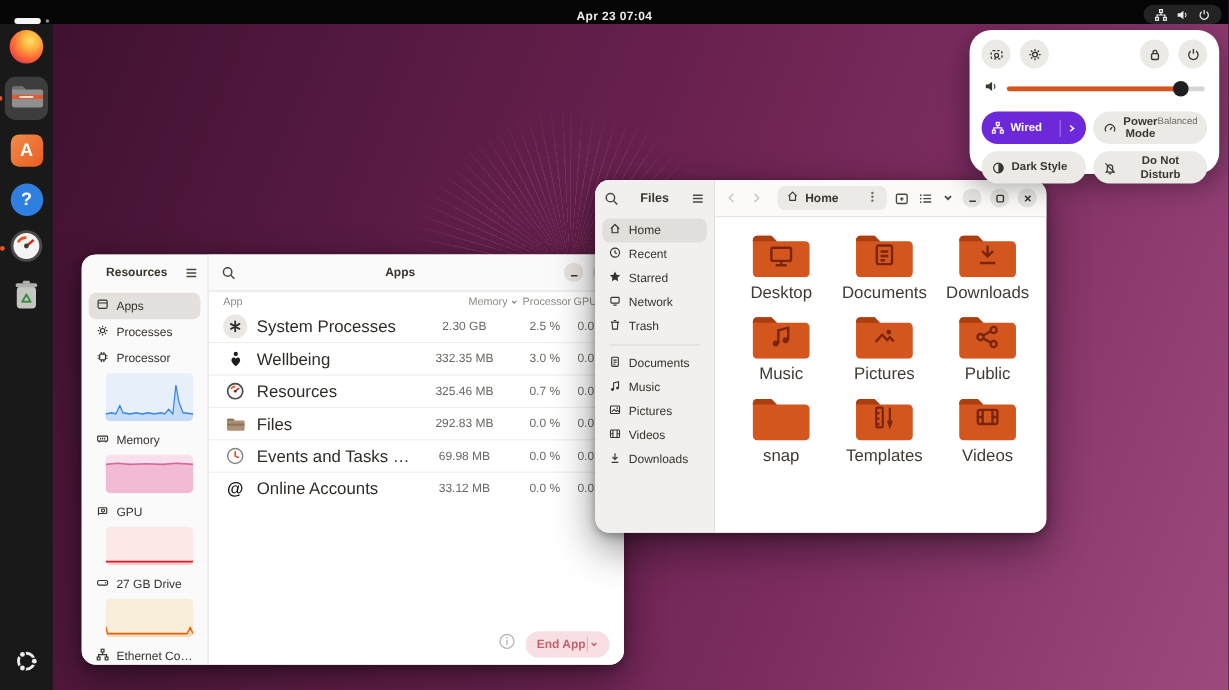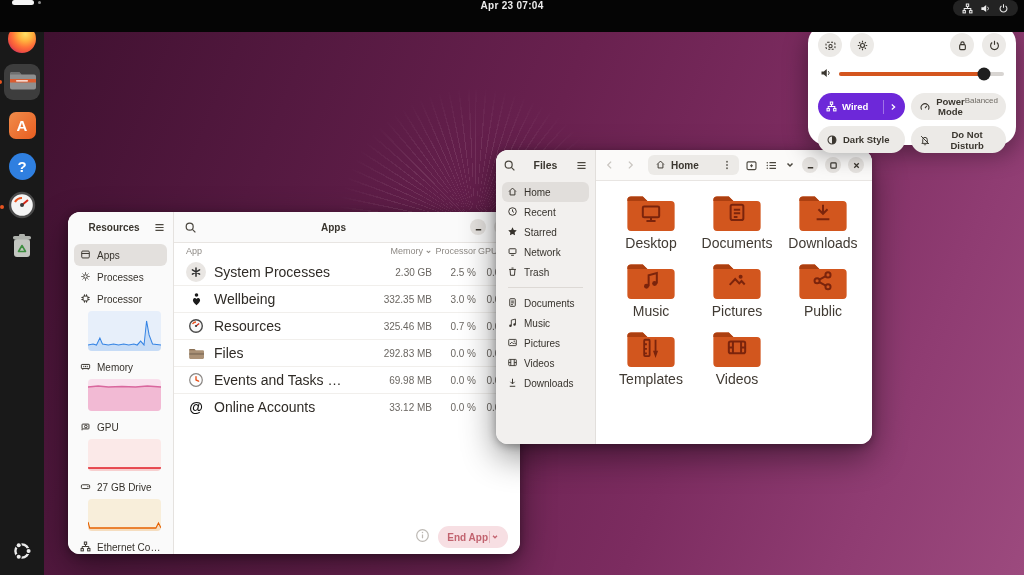--- a/index.html
+++ b/index.html
@@ -6,22 +6,22 @@
   body{width:1024px;height:575px;overflow:hidden;position:relative;
        font-family:"Liberation Sans","DejaVu Sans",sans-serif;background:#000;
        -webkit-font-smoothing:antialiased;}
   .wallpaper{position:absolute;inset:0;
     background:linear-gradient(112deg,#3c0f2d 0%,#541940 26%,#69214f 48%,#7c2c60 68%,#8f3c72 85%,#9c4a7e 100%);}
   .sunburst{position:absolute;left:330px;top:80px;width:290px;height:290px;border-radius:50%;
     background:repeating-conic-gradient(rgba(255,230,240,.12) 0deg .7deg,transparent .7deg 4.2deg);
     -webkit-mask-image:radial-gradient(circle,rgba(0,0,0,.8) 0 38%,transparent 68%);
     mask-image:radial-gradient(circle,rgba(0,0,0,.8) 0 38%,transparent 68%);}
   
-  .topbar{position:absolute;left:0;top:0;right:0;height:32px;background:#050505;z-index:10;
-    display:flex;align-items:flex-start;color:#ececec;}
+  .topbar{position:absolute;left:0;top:0;right:0;height:20px;background:#050505;z-index:10;
+    display:flex;align-items:flex-end;color:#ececec;}
   .ws{display:flex;align-items:center;gap:4px;margin-left:12px;}
   .ws-pill{width:22px;height:5px;border-radius:3px;background:#f5f5f5;display:block;}
   .ws-dot{width:3px;height:3px;border-radius:50%;background:#8e8e8e;display:block;}
   .clock{position:absolute;left:50%;transform:translateX(-50%);font-size:10px;font-weight:700;letter-spacing:.3px;}
   .tray{margin-left:auto;margin-right:6px;display:flex;align-items:center;gap:7px;
     background:#232323;border-radius:8px;padding:2px 9px;height:12px;}
   .tray svg{display:block;}
   
   .dock{position:absolute;left:0;top:16px;bottom:0;width:44px;background:#191919;z-index:9;
     display:flex;flex-direction:column;align-items:center;padding:7px 0 6px;gap:9px;box-sizing:border-box;}
@@ -59,21 +59,21 @@
     padding:0 10px;flex:none;}
   .res-view-title{flex:1;text-align:center;font-size:10px;font-weight:700;color:#3a362f;}
   .res-cols{display:grid;grid-template-columns:1fr 90px 44px 36px;padding:3px 8px 3px 12px;
     font-size:9px;color:#8d8984;align-items:center;}
   .res-cols .num{text-align:right;display:flex;justify-content:flex-end;align-items:center;gap:2px;}
   .res-cols .gpu-h{justify-content:flex-start;padding-left:2px;}
   .res-row{display:grid;grid-template-columns:1fr 90px 44px 36px;padding:0 8px 0 12px;height:26px;
     align-items:center;border-top:1px solid #f1efec;}
   .res-row .app-cell{display:flex;align-items:center;gap:8px;min-width:0;}
   .res-row .app-name{font-size:14px;color:#2f2b26;white-space:nowrap;overflow:hidden;text-overflow:ellipsis;}
-  .res-row .val{font-size:10px;color:#6b6762;text-align:right;white-space:nowrap;}
+  .res-row .val{font-size:10px;color:#6b6762;text-align:center;white-space:nowrap;}
   .row-icon{width:20px;height:20px;flex:none;display:flex;align-items:center;justify-content:center;}
   .sysproc-bg{width:20px;height:20px;border-radius:50%;background:#e9e6e3;display:flex;align-items:center;justify-content:center;}
   .res-footer{margin-top:auto;height:34px;display:flex;align-items:center;justify-content:flex-end;gap:8px;
     padding:0 12px;flex:none;}
   .end-app-btn{display:flex;align-items:center;gap:1px;background:#f7dfe3;color:#c2636f;border:none;
     border-radius:13px;height:22px;padding:0 9px;font-size:10px;font-weight:700;font-family:inherit;}
   .end-app-btn .sep{width:1px;height:12px;background:rgba(194,99,111,.35);}
   
   .files-sidebar{width:100px;background:#f2f0ee;border-right:1px solid #e2dfdc;display:flex;flex-direction:column;
     box-sizing:border-box;flex:none;}
@@ -649,20 +649,27 @@
             <g stroke="#7b240c" stroke-width="2.2" fill="none">
               <circle cx="21.5" cy="24" r="2.8"></circle>
               <circle cx="33.5" cy="17.5" r="2.8"></circle>
               <circle cx="33.5" cy="30.5" r="2.8"></circle>
               <path d="M24 22.6l7-3.8M24 25.4l7 3.8"></path>
             </g>
           </svg>
         <span class="folder-label">Public</span>
       </div>
 
+      <div class="folder-cell">
+        <svg width="52" height="40" viewBox="0 0 56 44">
+            <path fill="#d2561e" d="M2 10a4 4 0 0 1 4-4h13l5 5h26a4 4 0 0 1 4 4v25a4 4 0 0 1-4 4H6a4 4 0 0 1-4-4z"></path>
+            <path fill="#ac3f10" d="M2 10a4 4 0 0 1 4-4h13l5 5H2z"></path>
+          </svg>
+        <span class="folder-label">snap</span>
+      </div>
 
       <div class="folder-cell">
         <svg width="52" height="40" viewBox="0 0 56 44">
             <path fill="#d2561e" d="M2 10a4 4 0 0 1 4-4h13l5 5h26a4 4 0 0 1 4 4v25a4 4 0 0 1-4 4H6a4 4 0 0 1-4-4z"></path>
             <path fill="#ac3f10" d="M2 10a4 4 0 0 1 4-4h13l5 5H2z"></path>
             <g stroke="#7b240c" stroke-width="2" fill="none">
               <rect x="20.5" y="14" width="6" height="18" rx="1"></rect>
               <path d="M20.5 19h3M20.5 24h3M20.5 29h3M33 14v13"></path>
               <path d="M31.6 27h2.8L33 31z" fill="#7b240c"></path>
             </g>

